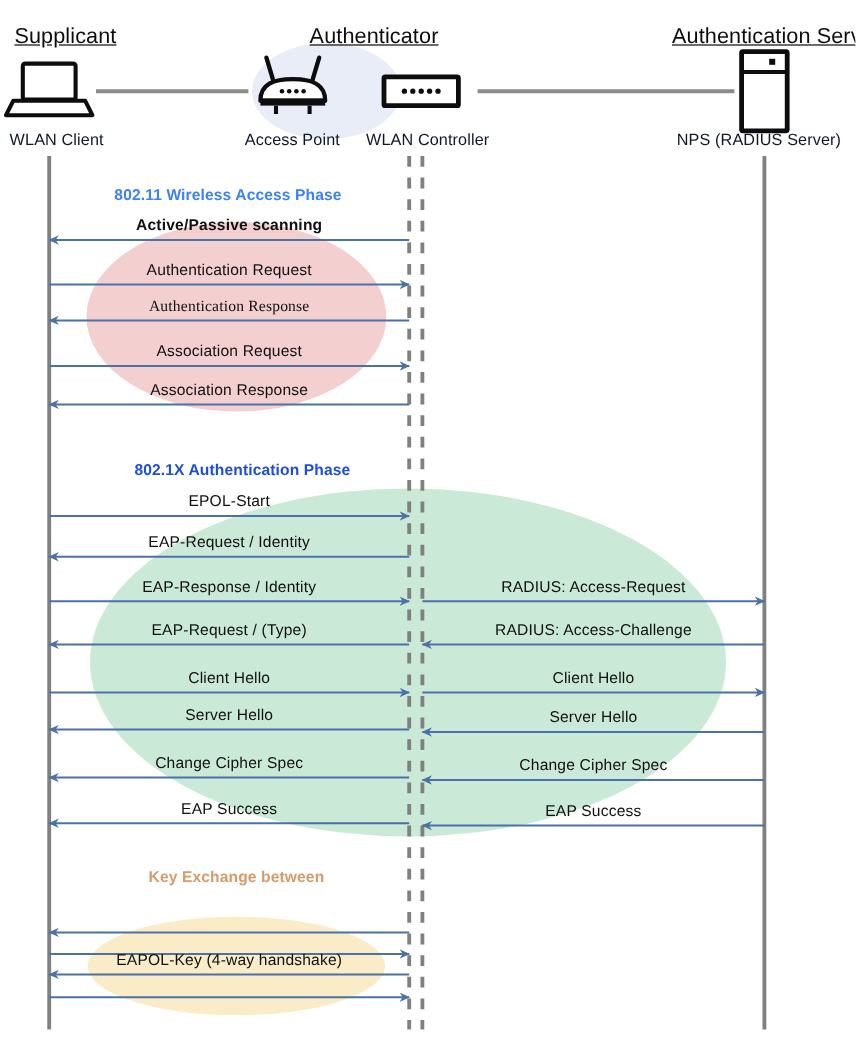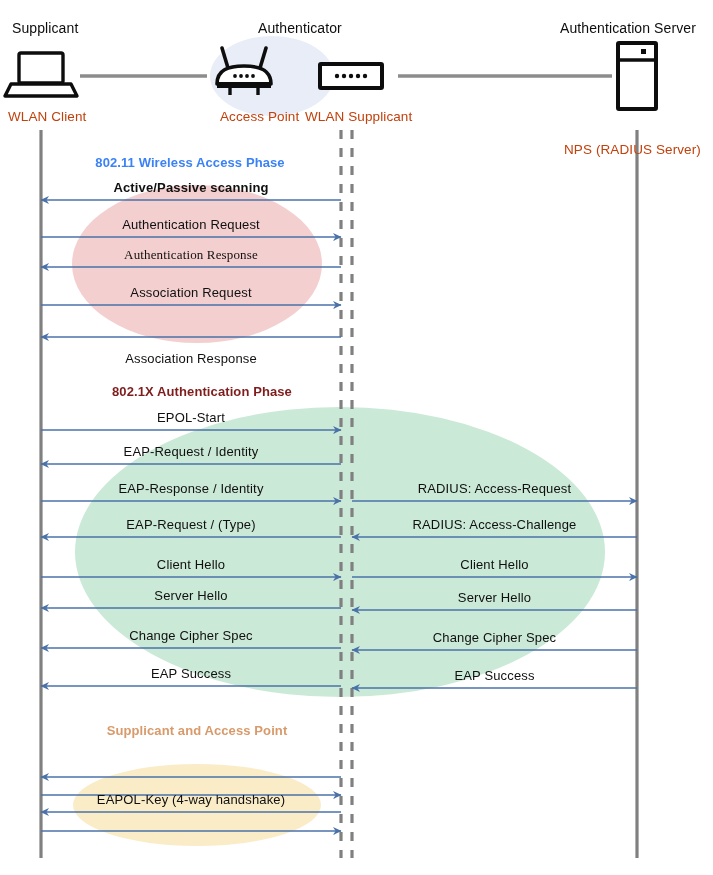--- a/index.html
+++ b/index.html
@@ -20,29 +20,30 @@
   }
   .svg-layer {
     position: absolute;
     left: 0;
     top: 0;
     width: 713px;
     height: 875px;
   }
   .hdr-label {
     position: absolute;
-    font-size: 14px;
+    font-size: 18px;
     color: #0d0d0d;
     white-space: nowrap;
     letter-spacing: 0.1px;
+    text-decoration: underline;
   }
   .node-label {
     position: absolute;
     font-size: 13.5px;
-    color: #c2410c;
+    color: #0f172a;
     white-space: nowrap;
     letter-spacing: 0.1px;
   }
   .phase-label {
     position: absolute;
     font-size: 13px;
     font-weight: 600;
     white-space: nowrap;
     text-align: center;
     letter-spacing: 0.1px;
@@ -150,43 +151,43 @@
       <path d="M-19,-16 L19,-16" stroke="#0d0d0d" stroke-width="3.4"></path>
       <rect x="4" y="-27" width="5" height="5" fill="#0d0d0d"></rect>
     </g>
   </svg>
 
   <div id="text-layer">
       <div class="msg-label" style="left: 31px; top: 180px; width: 320px; font-weight: bold;">Active/Passive scanning</div>
       <div class="msg-label" style="left: 31px; top: 217px; width: 320px;">Authentication Request</div>
       <div class="msg-label" style="left: 31px; top: 247px; width: 320px; font-family: Liberation Serif, serif;">Authentication Response</div>
       <div class="msg-label" style="left: 31px; top: 285px; width: 320px; text-align: center;">Association Request</div>
-      <div class="msg-label" style="left: 31px; top: 317px; width: 320px; margin-top: 34px;">Association Response</div>
+      <div class="msg-label" style="left: 31px; top: 317px; width: 320px;">Association Response</div>
       <div class="msg-label" style="left: 31px; top: 410px; width: 320px;">EPOL-Start</div>
       <div class="msg-label" style="left: 31px; top: 444px; width: 320px;">EAP-Request / Identity</div>
       <div class="msg-label" style="left: 31px; top: 481px; width: 320px;">EAP-Response / Identity</div>
       <div class="msg-label" style="left: 31px; top: 517px; width: 320px;">EAP-Request / (Type)</div>
       <div class="msg-label" style="left: 31px; top: 557px; width: 320px;">Client Hello</div>
       <div class="msg-label" style="left: 31px; top: 588px; width: 320px;">Server Hello</div>
       <div class="msg-label" style="left: 31px; top: 628px; width: 320px;">Change Cipher Spec</div>
       <div class="msg-label" style="left: 31px; top: 666px; width: 320px;">EAP Success</div>
       <div class="msg-label" style="left: 31px; top: 792px; width: 320px;">EAPOL-Key (4-way handshake)</div>
       <div class="msg-label" style="left: 334.5px; top: 481px; width: 320px;">RADIUS: Access-Request</div>
       <div class="msg-label" style="left: 334.5px; top: 517px; width: 320px;">RADIUS: Access-Challenge</div>
       <div class="msg-label" style="left: 334.5px; top: 557px; width: 320px;">Client Hello</div>
       <div class="msg-label" style="left: 334.5px; top: 590px; width: 320px;">Server Hello</div>
       <div class="msg-label" style="left: 334.5px; top: 630px; width: 320px;">Change Cipher Spec</div>
       <div class="msg-label" style="left: 334.5px; top: 668px; width: 320px;">EAP Success</div>
       <div class="hdr-label" style="left: 12px; top: 20px;">Supplicant</div>
       <div class="hdr-label" style="left: 258px; top: 20px;">Authenticator</div>
       <div class="hdr-label" style="left: 560px; top: 20px;">Authentication Server</div>
       <div class="node-label" style="left: 8px; top: 109px;">WLAN Client</div>
-      <div class="node-label" style="left: 220px; top: 109px;">Access Point</div>
-      <div class="node-label" style="left: 305px; top: 109px;">WLAN Supplicant</div>
-      <div class="node-label" style="left: 564px; top: 109px; margin-top: 33px;">NPS (RADIUS Server)</div>
+      <div class="node-label" style="left: 204px; top: 109px;">Access Point</div>
+      <div class="node-label" style="left: 305px; top: 109px;">WLAN Controller</div>
+      <div class="node-label" style="left: 564px; top: 109px;">NPS (RADIUS Server)</div>
       <div class="phase-label" style="left: 30px; top: 155px; width: 320px; color: #3b82f6;">802.11 Wireless Access Phase</div>
-      <div class="phase-label" style="left: 42px; top: 384px; width: 320px; color: #7f1d1d;">802.1X Authentication Phase</div>
+      <div class="phase-label" style="left: 42px; top: 384px; width: 320px; color: #1d4ed8;">802.1X Authentication Phase</div>
       <div class="phase-label two-line" style="left: 37px; top: 722px; width: 320px; color: rgb(216, 154, 106);">
-        <div>Supplicant and Access Point</div>
+        <div>Key Exchange between</div>
       </div>
     </div>
 
 </div>
 
 </body></html>

